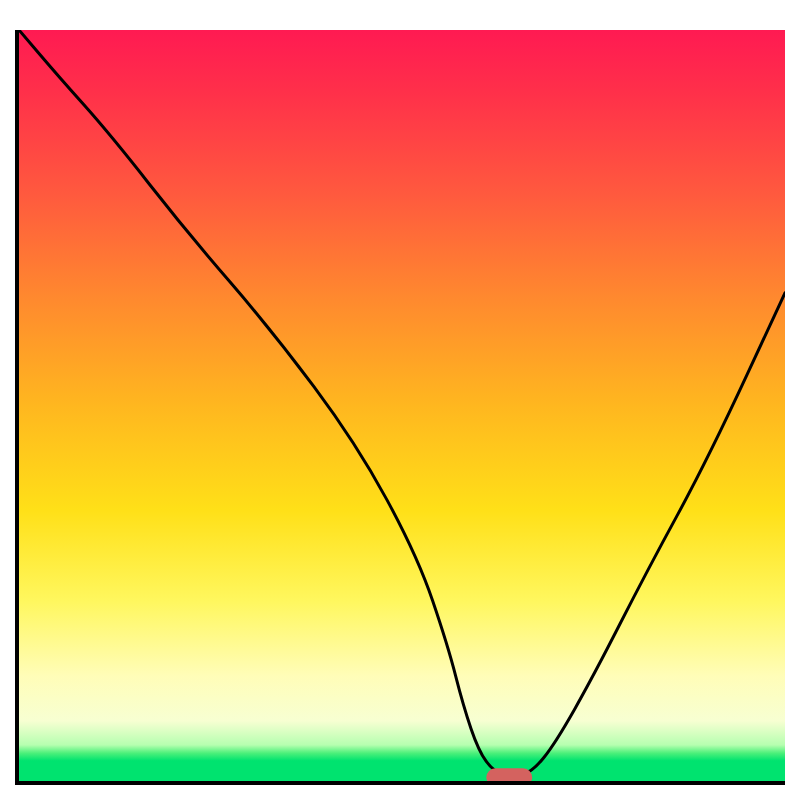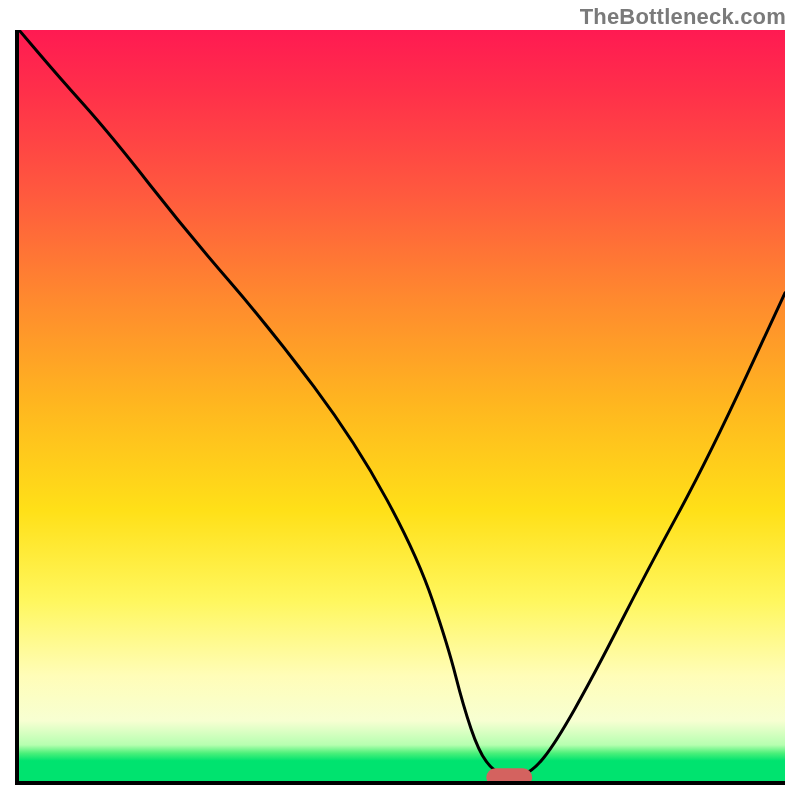--- a/index.html
+++ b/index.html
@@ -64,21 +64,20 @@
     left: 0;
     top: 0;
     width: 100%;
     height: 100%;
   }
 </style>
 </head>
 <body>
 
 <div class="outer">
-  <div class="attribution">TheBottleneck.com</div>
 
   <div class="plot">
     <div class="grad"></div>
     <svg class="curve" viewBox="0 0 770 755" preserveAspectRatio="none">
       <path id="curve-path" fill="none" stroke="#000" stroke-width="3" stroke-linejoin="round" stroke-linecap="round" d="M 0,0 Q 0,0 19.25,22.650000000000034 Q 38.5,45.30000000000007 65.44999999999999,75.50000000000006 Q 92.39999999999999,105.70000000000005 130.9,154.77500000000003 Q 169.4,203.85000000000002 211.75,252.925 Q 254.10000000000002,302 296.45000000000005,358.625 Q 338.8,415.25 369.6,471.875 Q 400.40000000000003,528.5 415.80000000000007,573.8 Q 431.20000000000005,619.1 438.9,649.3 Q 446.59999999999997,679.5 454.29999999999995,702.15 Q 462,724.8 469.7,735.37 Q 477.4,745.94 487.025,748.5825 Q 496.65000000000003,751.225 506.275,748.5825 Q 515.9,745.94 527.45,731.595 Q 539,717.25 558.25,683.275 Q 577.5,649.3 604.45,596.4499999999999 Q 631.4,543.5999999999999 662.2,486.97499999999997 Q 693,430.35 731.5,347.3 T 770,264.25"></path>
       <rect id="marker-rect" rx="9" ry="9" height="18" width="46" fill="#d4625f" x="469.8" y="742.225"></rect>
     </svg>
   </div>
 </div>
 

